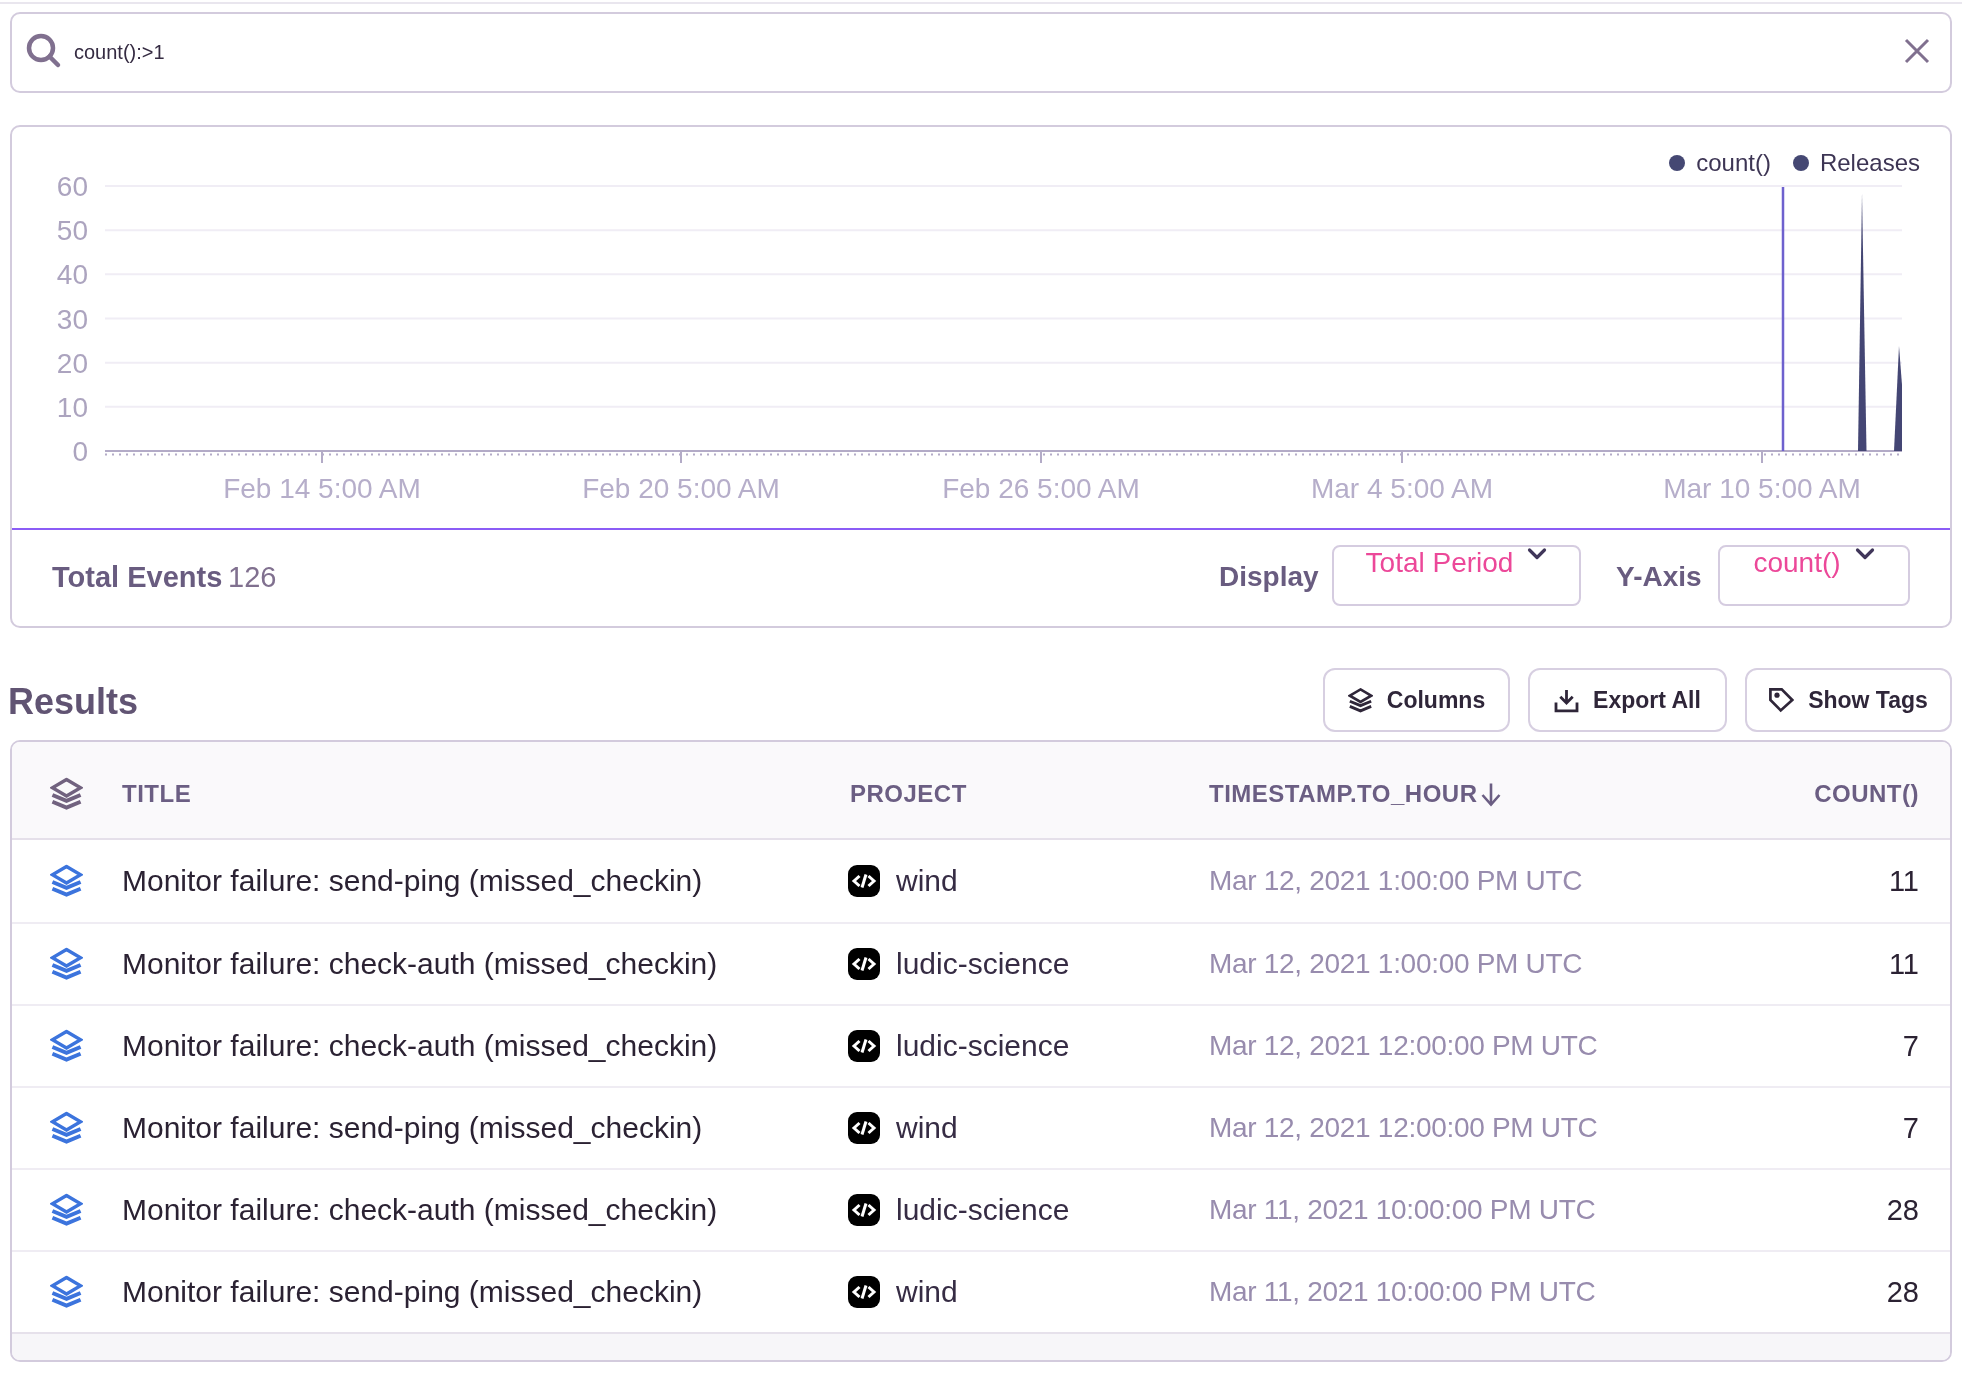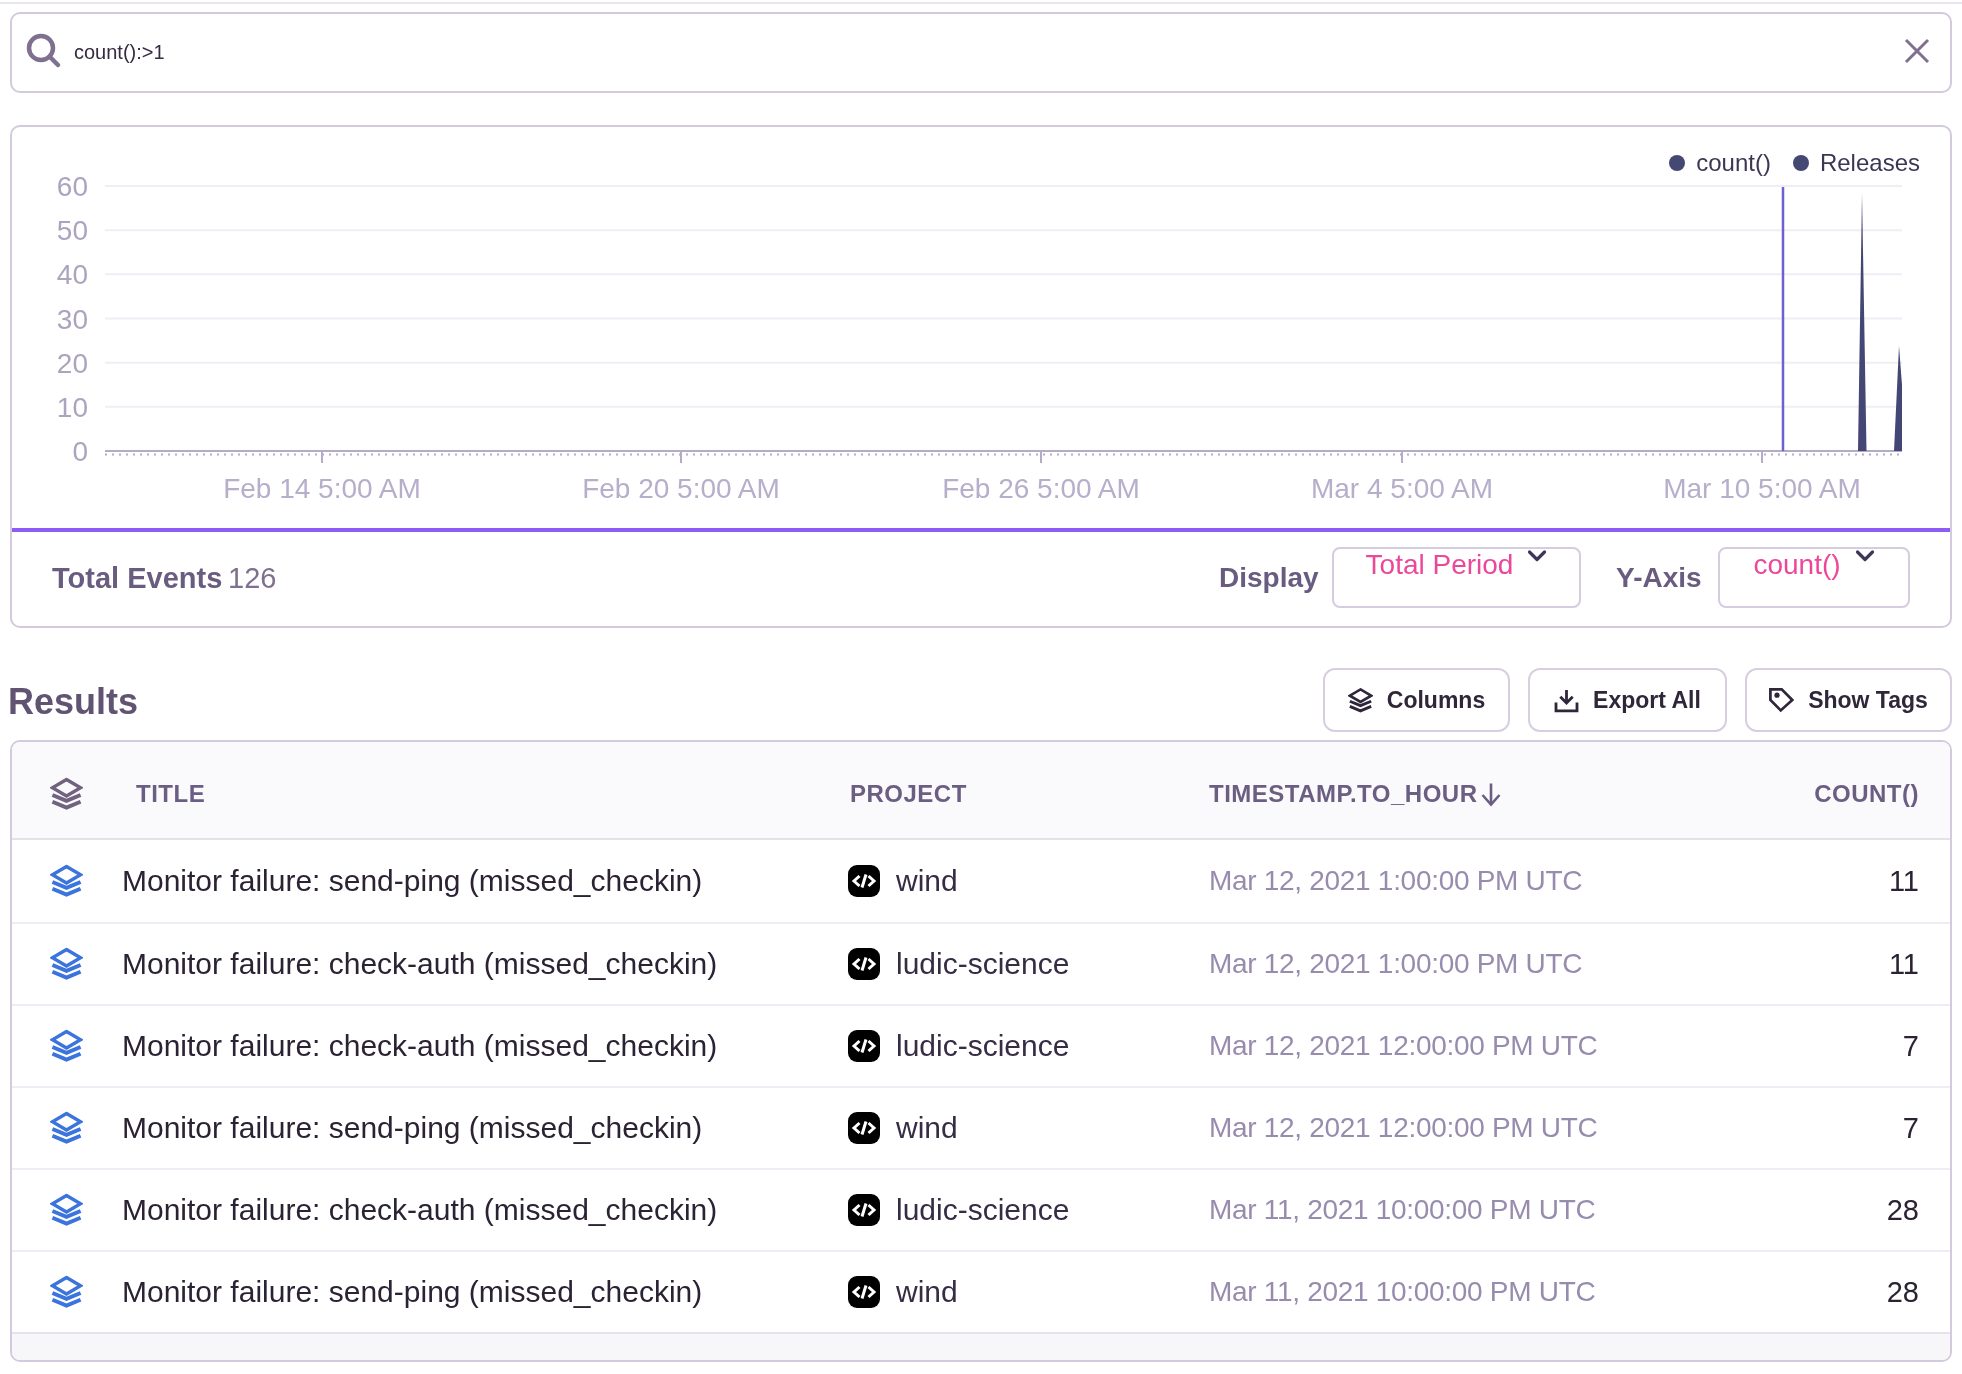--- a/index.html
+++ b/index.html
@@ -3,21 +3,21 @@
 *{margin:0;padding:0;box-sizing:border-box}
 html,body{width:1962px;height:1374px;background:#fff;font-family:"Liberation Sans",sans-serif;position:relative;overflow:hidden}
 .topline{position:absolute;left:0;top:2px;width:1962px;height:2px;background:#e9e6ee}
 .search{position:absolute;left:10px;top:12px;width:1942px;height:81px;border:2px solid #d3cbdd;border-radius:10px;background:#fff}
 .search .q{position:absolute;left:62px;top:calc(50% - 1px);transform:translateY(-50%);font-size:20px;color:#352b42}
 .panel{position:absolute;border:2px solid #d3cbdd;border-radius:10px;background:#fff}
 #chartpanel{left:10px;top:125px;width:1942px;height:503px}
 .plot{position:absolute;left:0;top:0}
 .legend{position:absolute;top:20px;right:30px;display:flex;align-items:center;font-size:24px;line-height:32px;color:#3d3554}
 .ldot{width:16px;height:16px;border-radius:50%;background:#454873;margin-right:11px;flex:none}
-.cfoot{position:absolute;left:0;right:0;top:401px;height:96px;border-top:4px solid #8b5cf6}
+.cfoot{position:absolute;left:0;right:0;top:401px;height:96px;border-top:2px solid #8b5cf6}
 .cfoot .te{position:absolute;left:40px;top:50%;transform:translateY(-50%);font-weight:700;font-size:29px;color:#695c80}
 .cfoot .tev{position:absolute;left:216px;top:50%;transform:translateY(-50%);font-size:29px;color:#80708f}
 .cfoot .lbl{position:absolute;top:50%;transform:translateY(-50%);font-weight:700;font-size:28px;color:#695c80}
 .dd{position:absolute;top:15px;display:flex;justify-content:center;gap:14px;height:61px;border:2px solid #d5cce0;border-radius:8px;background:#fff;font-size:28px;color:#ec4899}
 .results{position:absolute;left:8px;top:681px;font-size:36px;font-weight:700;color:#615473}
 .btn{position:absolute;top:668px;height:64px;border:2px solid #d7cfe1;border-radius:12px;background:#fff;display:flex;align-items:center;justify-content:center;gap:14px;font-size:23px;font-weight:700;color:#2f2639}
 #table{left:10px;top:740px;width:1942px;height:622px;overflow:hidden}
 .thead{position:absolute;left:0;top:0;width:100%;height:98px;background:#faf9fb;border-bottom:2px solid #e5e0ea}
 .th{position:absolute;top:calc(50% + 4px);transform:translateY(-50%);font-size:24px;font-weight:700;color:#6b5e83;letter-spacing:0.5px}
 .row{position:absolute;left:0;width:100%;height:82px;background:#fff}
@@ -108,21 +108,21 @@
 <path d="M1.4 1.4 L12.7 1.4 L23.3 12 L11.7 22.4 L1.4 12 Z" stroke="#2f2639" stroke-width="2.7" stroke-linejoin="miter"></path>
 <circle cx="8" cy="7.2" r="2.6" fill="#2f2639"></circle>
 </svg>Show Tags</div>
 <div class="panel" id="table">
 <div class="thead">
 <span class="ricon"><svg width="33" height="33" viewBox="0 0 33 34" fill="none">
 <path d="M16.5 2 L31 10.5 L16.5 19 L2 10.5 Z" stroke="#71627f" stroke-width="3.5" stroke-linejoin="miter"></path>
 <path d="M2 18 L16.5 24 L31 18" stroke="#71627f" stroke-width="4" fill="none"></path>
 <path d="M2 25 L16.5 31 L31 25" stroke="#71627f" stroke-width="4" fill="none"></path>
 </svg></span>
-<span class="th" style="left:124px">TITLE</span>
+<span class="th" style="left:110px">TITLE</span>
 <span class="th" style="left:838px">PROJECT</span>
 <span class="th" style="left:1197px">TIMESTAMP.TO_HOUR<svg width="22" height="27" viewBox="0 0 22 27" fill="none" style="vertical-align:-7px;margin-left:2px">
           <path d="M11 2 V23" stroke="#6b5e83" stroke-width="2.6"></path>
           <path d="M2.5 13.5 L11 23 L19.5 13.5" stroke="#6b5e83" stroke-width="2.6"></path>
         </svg></span>
 <span class="th" style="right:31px;left:auto">COUNT()</span>
 </div>
 <div class="row" style="top:98px">
 <span class="ricon"><svg width="33" height="33" viewBox="0 0 33 34" fill="none">
 <path d="M16.5 2 L31 10.5 L16.5 19 L2 10.5 Z" stroke="#3c74dd" stroke-width="3.5" stroke-linejoin="miter"></path>

